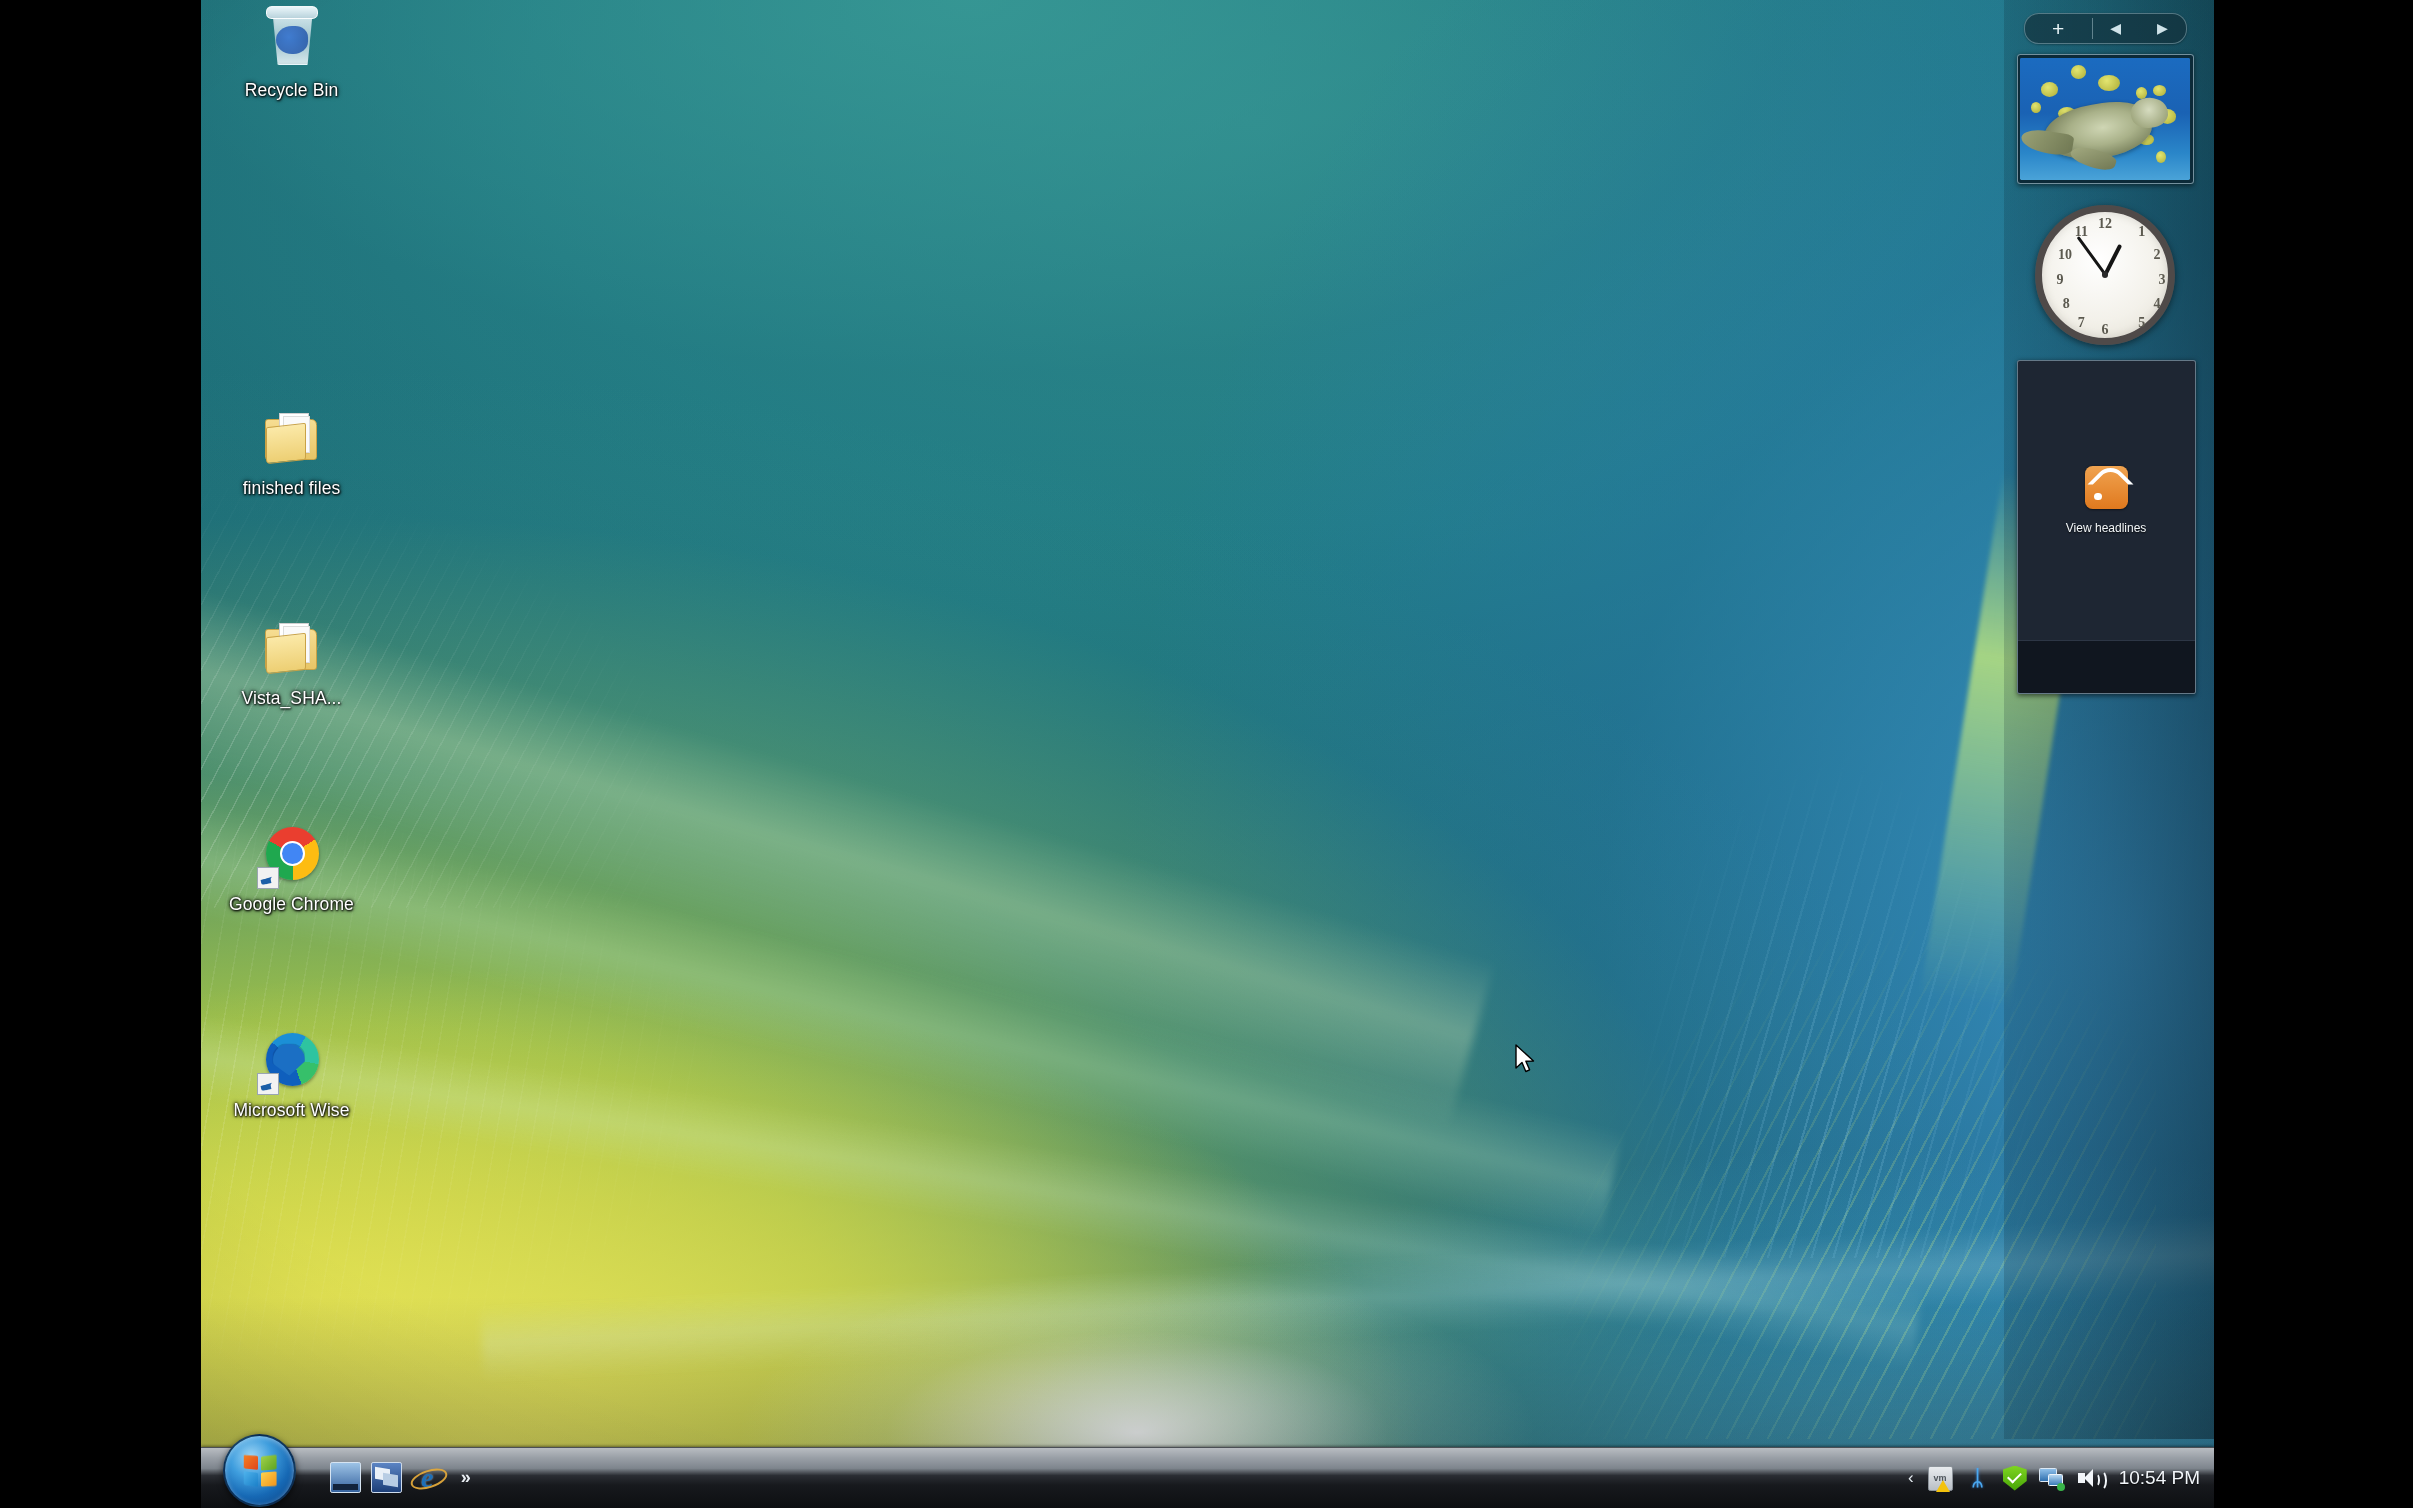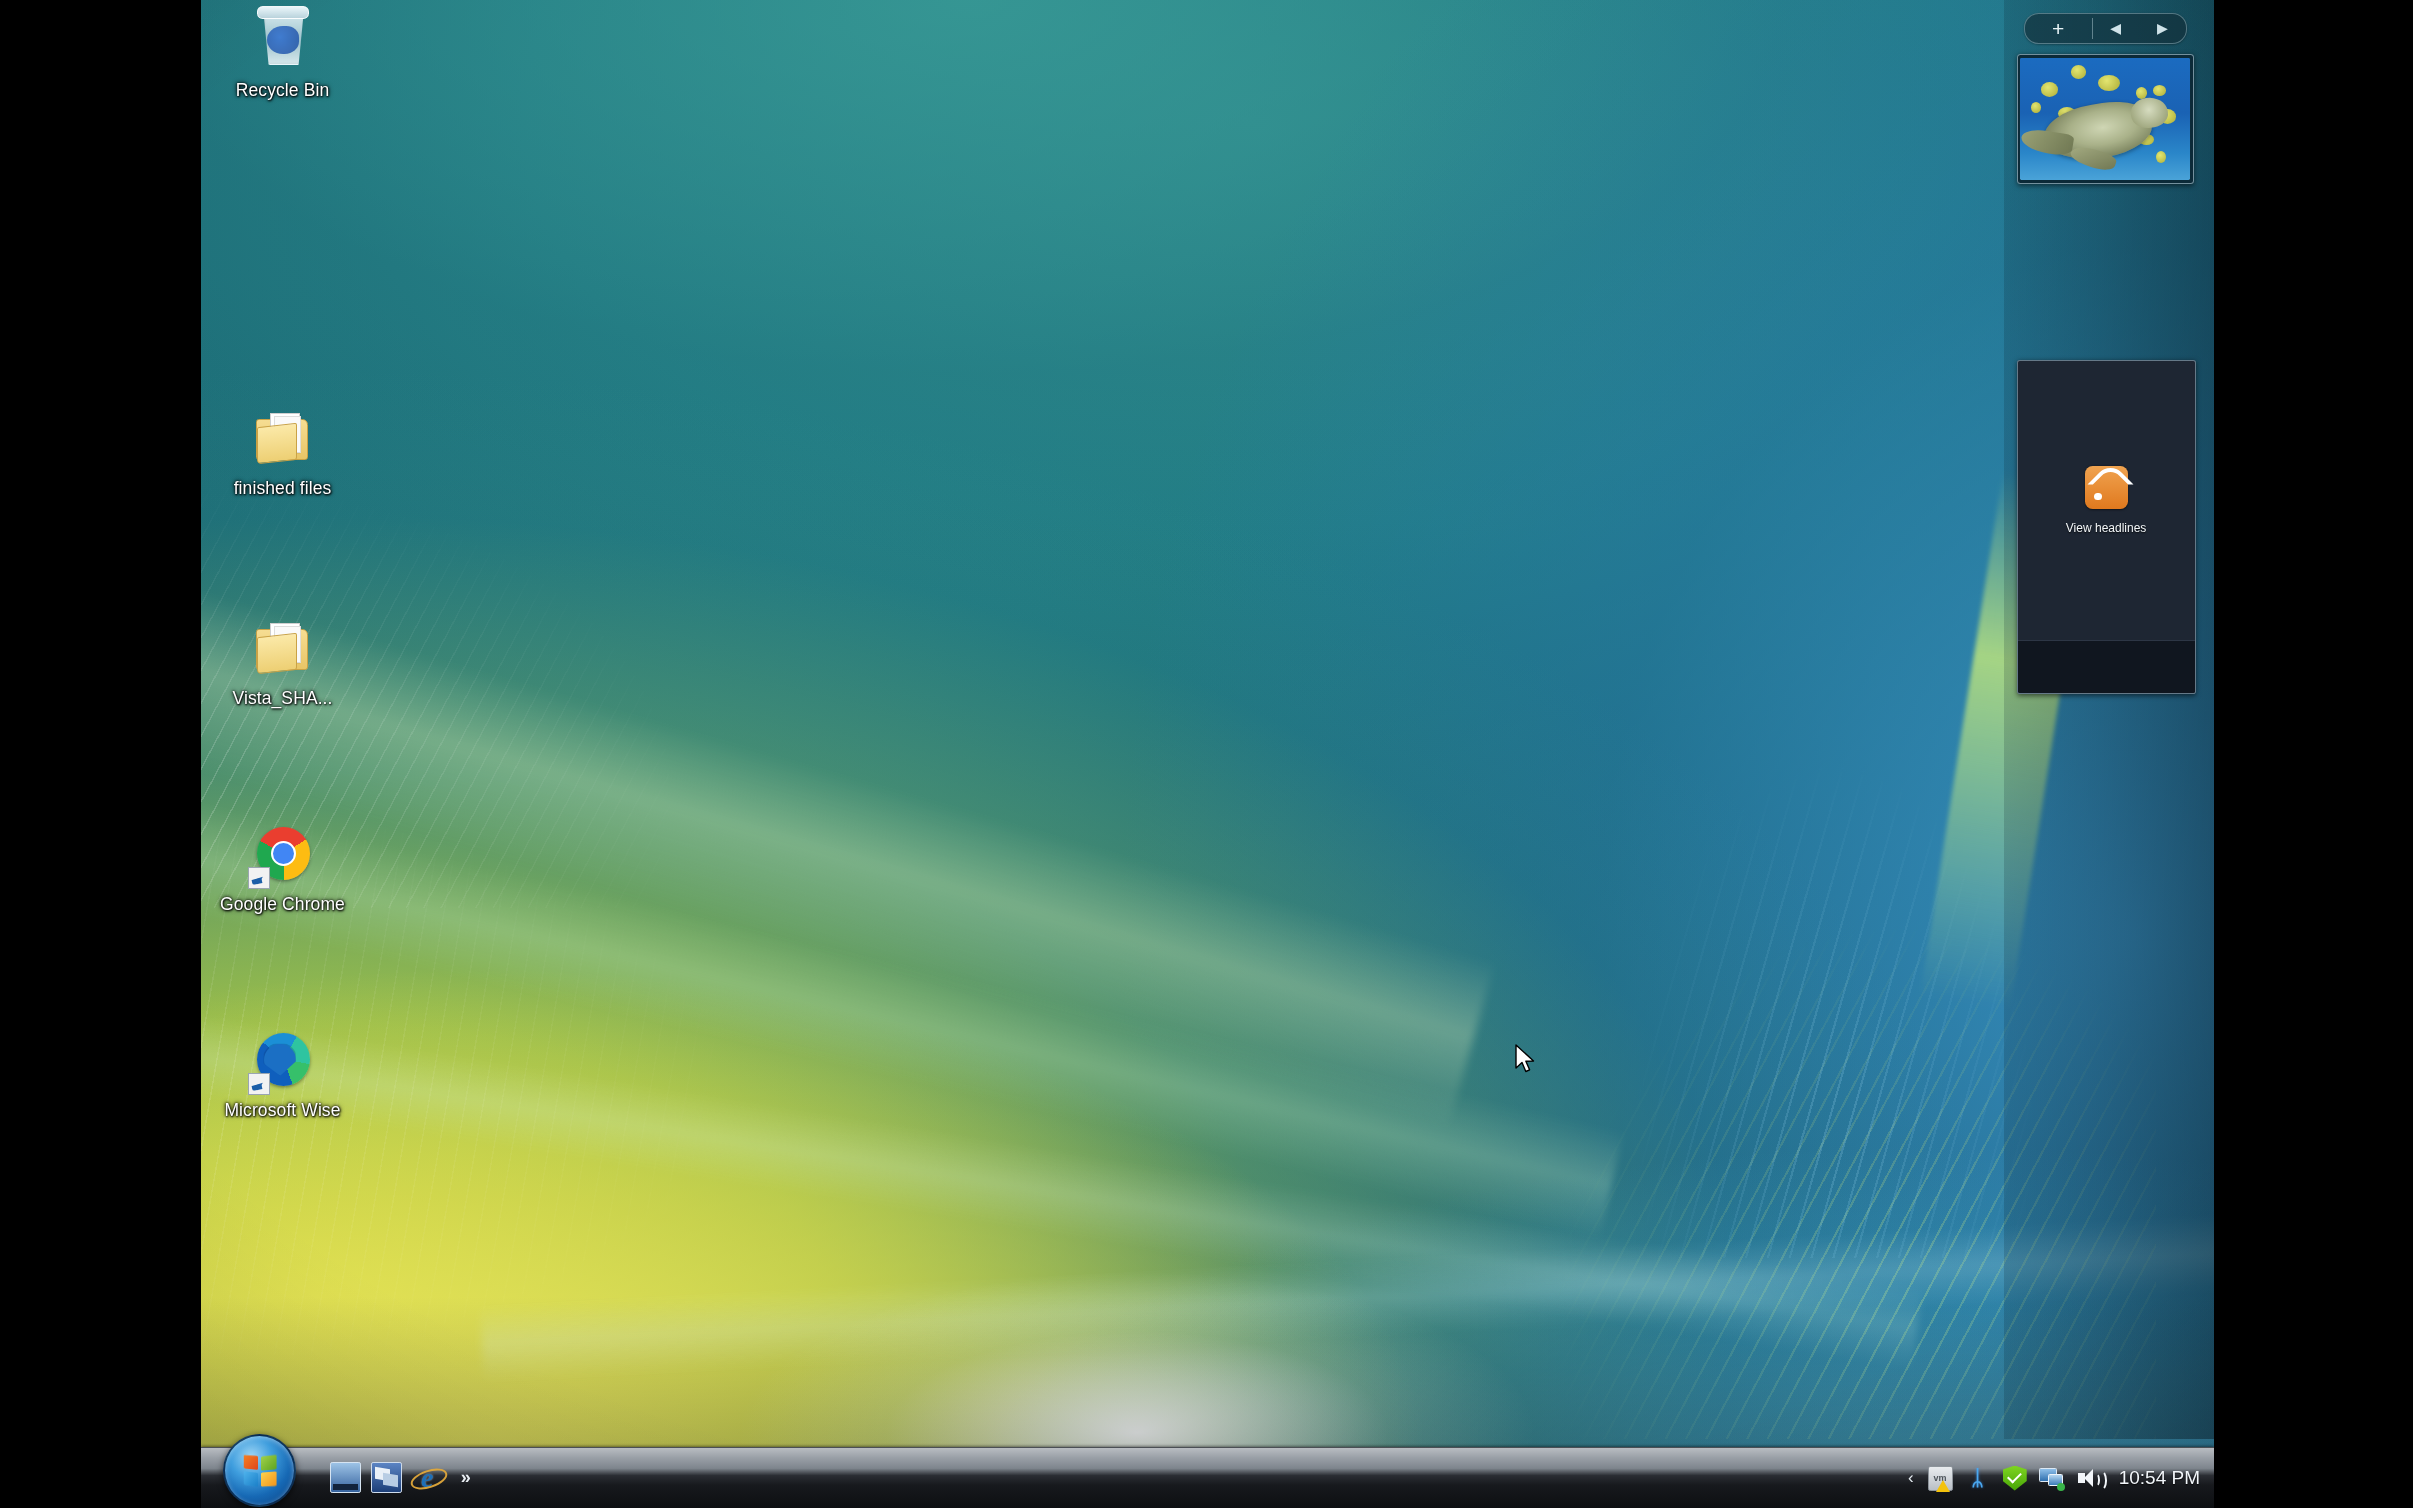--- a/index.html
+++ b/index.html
@@ -71,21 +71,21 @@
       mask-image:radial-gradient(60% 75% at 62% 82%, #000 8%, rgba(0,0,0,.45) 50%, transparent 88%);}
   #fan-right2{left:1397px;top:629px;width:433px;height:629px;
       background:repeating-linear-gradient(-74deg, rgba(150,210,235,.40) 0px, rgba(150,210,235,.40) 2.1px, rgba(255,255,255,0) 2.1px, rgba(255,255,255,0) 21px);
       -webkit-mask-image:radial-gradient(55% 70% at 55% 80%, #000 10%, transparent 85%);
       mask-image:radial-gradient(55% 70% at 55% 80%, #000 10%, transparent 85%);}
   #beam-r{position:absolute;left:1760px;top:475px;width:91px;height:531px;
       background:linear-gradient(to bottom, rgba(200,235,110,0) 0%, rgba(205,240,120,.75) 35%, rgba(160,215,150,.35) 78%, rgba(255,255,255,0) 100%);
       transform:rotate(9deg);filter:blur(2.1px);}
 
   
-  #icons{position:absolute;left:8px;top:0;width:223px;height:1439px;}
+  #icons{position:absolute;left:17px;top:0;width:223px;height:1439px;}
   .dicon{position:absolute;width:133px;left:7px;text-align:center;cursor:default;}
   .dicon .glyph{position:relative;width:67px;height:67px;margin:0 auto;}
   .dicon .lbl{margin-top:5.6px;font-size:17.5px;line-height:21px;color:#fff;
        text-shadow:0 0 2.8px #000,0.7px 0.7px 2.1px #000,0 0 5.6px rgba(0,0,0,.9);
        font-weight:400;letter-spacing:0.1px;}
   .shortcut-arrow{position:absolute;left:-1.4px;bottom:-1.4px;width:22.3px;height:22.3px;
        background:#f2f2f2;border:0.7px solid #9aa5b1;box-sizing:border-box;}
   .shortcut-arrow:after{content:"";position:absolute;left:4.9px;top:5.6px;width:0;height:0;
        border-left:7.7px solid transparent;border-right:0 solid transparent;border-bottom:9px solid #1c5fa8;
        transform:rotate(35deg);}
@@ -365,20 +365,39 @@
         <div class="bubble" style="left:78%;top:22%;width:8%;height:9%"></div>
         <div class="bubble" style="left:82%;top:42%;width:10%;height:12%"></div>
         <div class="bubble" style="left:70%;top:62%;width:9%;height:9%"></div>
         <div class="bubble" style="left:80%;top:76%;width:6%;height:10%"></div>
         <div id="turtle">
             <div id="turtle-fin"></div>
           </div>
       </div>
     </div>
 
+    <div class="gadget" id="gadget-clock">
+      <div id="clock-face">
+        <div class="cnum" style="left:50%;margin-left:-9px;top:4.2px">12</div>
+        <div class="cnum" style="left:72%;top:12.6px">1</div>
+        <div class="cnum" style="left:84%;top:35px">2</div>
+        <div class="cnum" style="left:88%;top:60px">3</div>
+        <div class="cnum" style="left:84%;top:84px">4</div>
+        <div class="cnum" style="left:72%;top:103px">5</div>
+        <div class="cnum" style="left:50%;margin-left:-9px;top:110px">6</div>
+        <div class="cnum" style="left:24%;top:103px">7</div>
+        <div class="cnum" style="left:12%;top:84px">8</div>
+        <div class="cnum" style="left:7%;top:60px">9</div>
+        <div class="cnum" style="left:11%;top:35px">10</div>
+        <div class="cnum" style="left:24%;top:12.6px">11</div>
+        <div id="hand-hour" style="transform: rotate(27deg);"></div>
+        <div id="hand-min" style="transform: rotate(324deg);"></div>
+        <div id="clock-pin"></div>
+      </div>
+    </div>
 
     <div class="gadget" id="gadget-feed">
       <div id="feed-body">
         <div id="rss-icon"></div>
         <div id="feed-label">View headlines</div>
       </div>
       <div id="feed-footer"></div>
     </div>
   </div>
 

